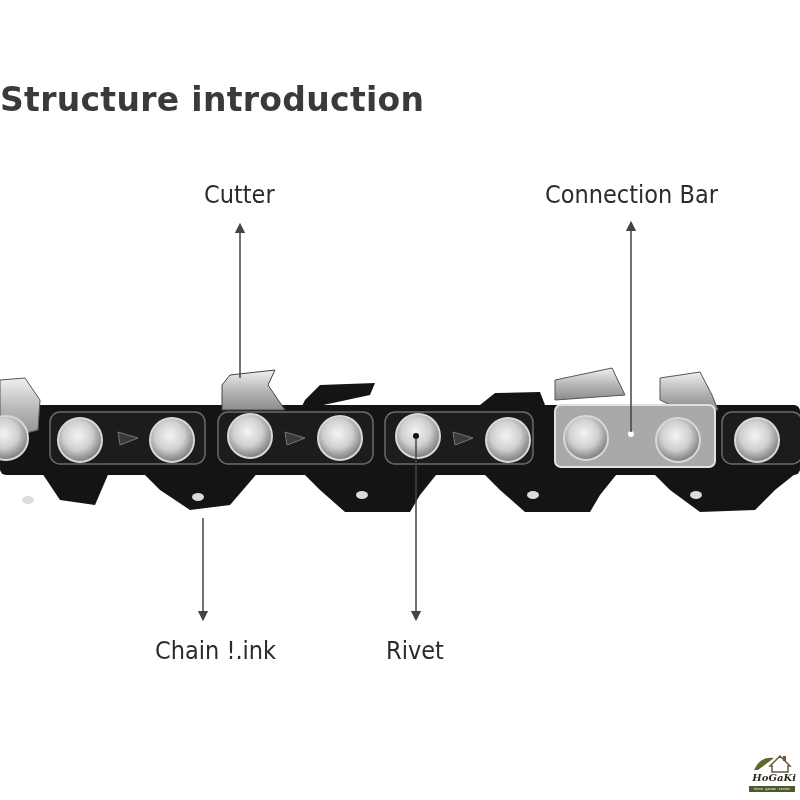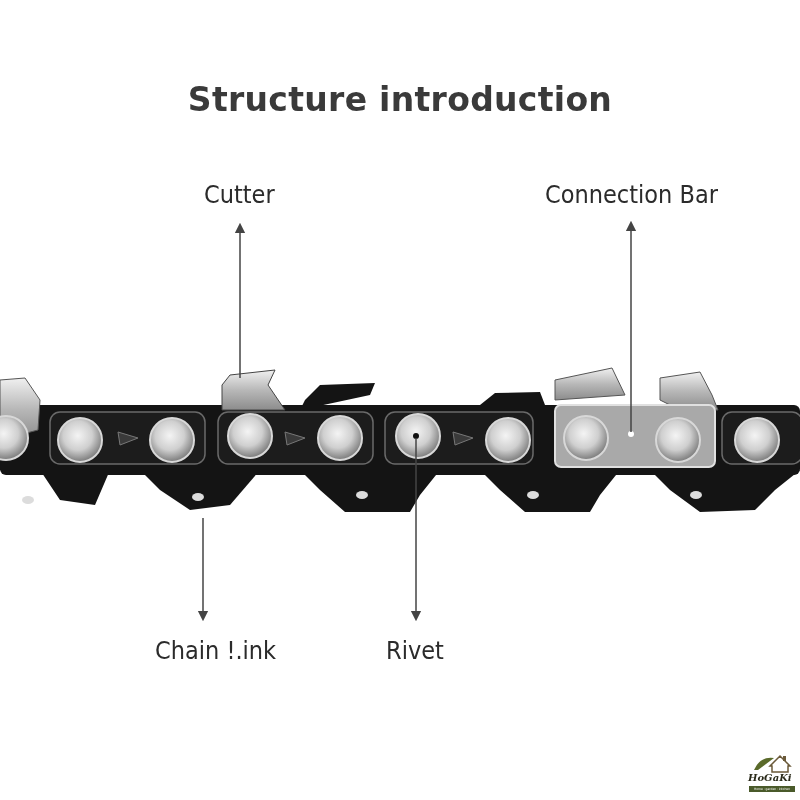--- a/index.html
+++ b/index.html
@@ -1,21 +1,21 @@
 <!DOCTYPE html>
 <html><head>
   <meta charset="utf-8">
   <style>
     html, body { margin:0; padding:0; background:#ffffff; }
     body { width:800px; height:800px; position:relative; overflow:hidden; font-family:"DejaVu Sans", sans-serif; }
-    .title { position:absolute; left:0; width:800px; top:80px; text-align:center; font-family:"DejaVu Sans", sans-serif; font-weight:bold; font-size:33px; color:#3a3a3a; letter-spacing:0.3px; }
+    .title { position:absolute; left:0; width:800px; top:80px; text-align:left; font-family:"DejaVu Sans", sans-serif; font-weight:bold; font-size:33px; color:#3a3a3a; letter-spacing:0.3px; }
     .label { position:absolute; font-family:"DejaVu Sans", sans-serif; font-size:25px; color:#2b2b2b; white-space:nowrap; transform:scaleX(0.9); transform-origin:left top; }
     #diagram { position:absolute; left:0; top:0; }
     .logo { position:absolute; left:748px; top:750px; width:48px; height:46px; }
-    .logo-name { position:absolute; left:0; top:22px; width:48px; text-align:left; font-family:"DejaVu Serif", serif; font-style:italic; font-weight:bold; font-size:10px; color:#2b2b1b; }
+    .logo-name { position:absolute; left:0; top:22px; width:48px; text-align:right; font-family:"DejaVu Serif", serif; font-style:italic; font-weight:bold; font-size:10px; color:#2b2b1b; }
     .logo-tag { position:absolute; left:1px; top:36px; width:46px; height:6px; background:#4a5a2a; color:#fff; font-size:3px; line-height:6px; text-align:center; font-family:"DejaVu Sans", sans-serif; }
   </style>
 </head>
 <body>
 
 <div class="title">Structure introduction</div>
 
 <div class="label" style="left:204px; top:180px;">Cutter</div>
 <div class="label" style="left:545px; top:180px;">Connection Bar</div>
 <div class="label" style="left:155px; top:636px;">Chain !.ink</div>

